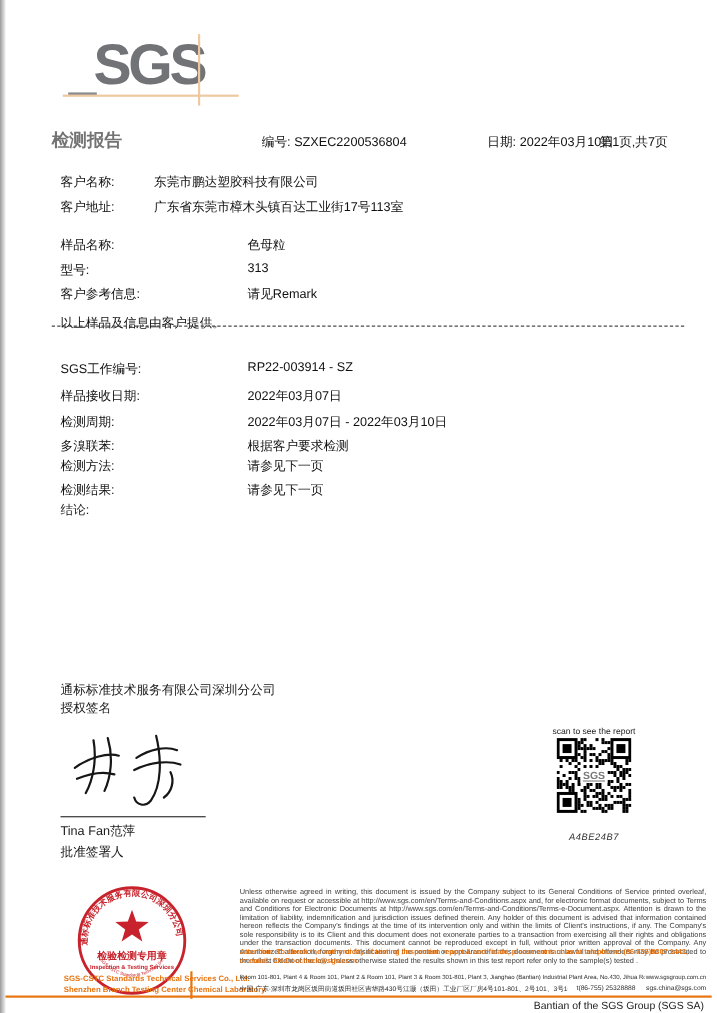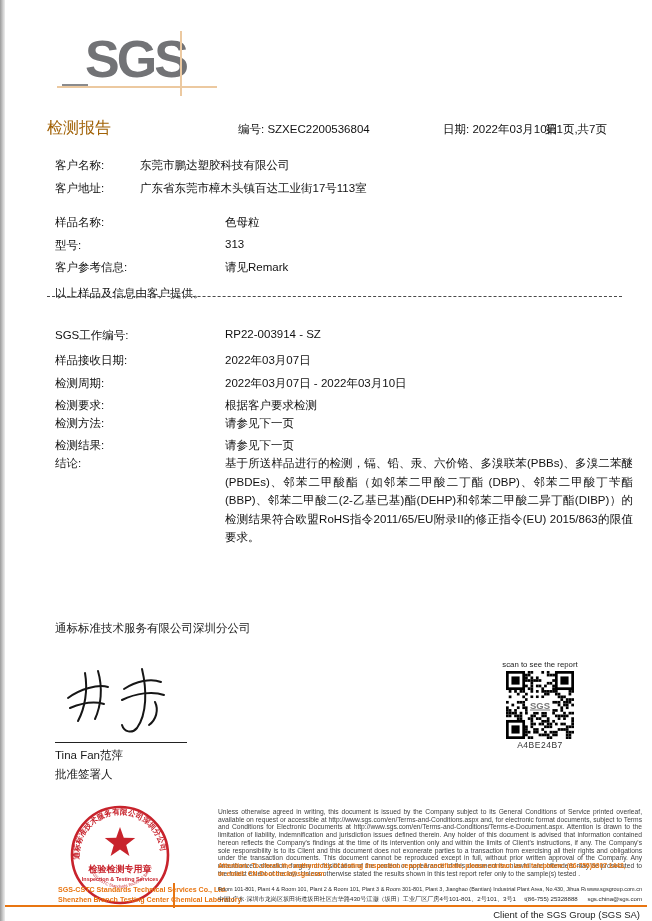--- a/index.html
+++ b/index.html
@@ -16,42 +16,42 @@
   
   .logo-word {
     position:absolute; left:85px; top:33px; font-size:52px; font-weight:900;
     letter-spacing:-3px; color:#727376; font-family:"Liberation Sans",sans-serif;
     line-height:1;
   }
   .logo-underline { position:absolute; left:62px; top:84px; width:26px; height:3px; background:#8a8b8e; }
   .mark-h { position:absolute; left:57px; top:86px; width:160px; height:2px; background:#ecc9a0; }
   .mark-v { position:absolute; left:180px; top:31px; width:2px; height:65px; background:#ecc9a0; }
   
-  .title { position:absolute; left:47px; top:118px; font-size:16px; font-weight:normal; color:#a16207; }
+  .title { position:absolute; left:47px; top:118px; font-size:16px; font-weight:bold; color:#737373; }
   .hmeta { position:absolute; top:122px; font-size:11.5px; color:#111; white-space:nowrap; }
   
   .row { position:absolute; left:55px; font-size:11.5px; white-space:nowrap; color:#111; }
   .row .val-near { position:absolute; left:85px; }
   .row .val-far  { position:absolute; left:170px;text-align:center; }
   .dashline { position:absolute; left:47px; top:296px; width:575px; border-top:1.5px dashed #4a4a4a; }
   .conclusion-label { position:absolute; left:55px; top:456px; font-size:11.5px; }
   .conclusion {
     position:absolute; left:225px; top:454px; width:408px; font-size:11.5px;
     line-height:18.6px; color:#111; text-align:justify;
   }
   
   .sig-company { position:absolute; left:55px; top:620px; font-size:11.5px; line-height:16px; }
   .sig-svg { position:absolute; left:58px; top:662px; }
   .sig-line { position:absolute; left:55px; top:742px; width:132px; border-top:1.5px solid #222; }
   .sig-name { position:absolute; left:55px; top:748px; font-size:11.5px; }
   .sig-title { position:absolute; left:55px; top:767px; font-size:11.5px; }
   
   .qr-block { position:absolute; left:498px; top:660px; width:84px; text-align:center; }
   .qr-caption { font-size:7.8px; color:#222; margin-bottom:2px;text-align:center; }
-  .qr-id { font-size:8.5px; color:#333; margin-top:1px; letter-spacing:0.5px; }
+  .qr-id { font-size:8.5px; color:#333; margin-top:17px; letter-spacing:0.5px;font-style:italic; }
   
   .disclaimer {
     position:absolute; left:218px; top:808px; width:424px; font-size:6.7px;
     line-height:7.7px; color:#3d3d3d; text-align:justify;
   }
   .attention {
     position:absolute; left:218px; top:862px; width:424px; font-size:6.7px;
     line-height:7.7px; color:#e87511; font-weight:bold;
   }
   .stamp-svg { position:absolute; left:62px; top:797px; }
@@ -118,37 +118,37 @@
   </div>
   <div class="row" style="top:353px;">
     <span>样品接收日期:</span>
     <span class="val-far">2022年03月07日</span>
   </div>
   <div class="row" style="top:376px;">
     <span>检测周期:</span>
     <span class="val-far">2022年03月07日 - 2022年03月10日</span>
   </div>
   <div class="row" style="top:398px;">
-    <span>检测要求:</span>
+    <span>多溴联苯:</span>
     <span class="val-far">根据客户要求检测</span>
   </div>
   <div class="row" style="top:416px;">
     <span>检测方法:</span>
     <span class="val-far">请参见下一页</span>
   </div>
   <div class="row" style="top:438px;">
     <span>检测结果:</span>
     <span class="val-far">请参见下一页</span>
   </div>
 
   <div class="conclusion-label">结论:</div>
-  <div class="conclusion">基于所送样品进行的检测，镉、铅、汞、六价铬、多溴联苯(PBBs)、多溴二苯醚(PBDEs)、邻苯二甲酸酯（如邻苯二甲酸二丁酯 (DBP)、邻苯二甲酸丁苄酯(BBP)、邻苯二甲酸二(2-乙基已基)酯(DEHP)和邻苯二甲酸二异丁酯(DIBP)）的检测结果符合欧盟RoHS指令2011/65/EU附录II的修正指令(EU) 2015/863的限值要求。</div>
 
   <div class="sig-company">
     <div>通标标准技术服务有限公司深圳分公司</div>
+    <div>授权签名</div>
   </div>
 
   <svg class="sig-svg" width="140" height="80" viewBox="0 0 140 80">
     <g fill="none" stroke="#161616" stroke-width="2" stroke-linecap="round">
       <path d="M10 36 C 22 27, 40 22, 50 25"></path>
       <path d="M27 11 C 30 28, 27 46, 20 59"></path>
       <path d="M40 9 C 45 26, 43 44, 37 57"></path>
       <path d="M12 46 C 24 41, 36 39, 46 42"></path>
       <path d="M66 27 C 78 19, 93 16, 103 20"></path>
       <path d="M84 7 C 89 28, 89 52, 79 66 C 74 72, 66 70, 64 63"></path>
@@ -412,14 +412,14 @@
   </div>
   <div class="addr2">
     <span style="overflow:hidden; max-width:330px;">中国·广东·深圳市龙岗区坂田街道坂田社区吉华路430号江灏（坂田）工业厂区厂房4号101-801、2号101、3号101、3号301-501  邮编:518129</span>
     <span class="contact">
       <span>t(86-755) 25328888</span>
       <span>sgs.china@sgs.com</span>
     </span>
   </div>
 
   <div class="footer-rule"></div>
-  <div class="member">Client of the SGS Group (SGS SA)</div>
+  <div class="member">Bantian of the SGS Group (SGS SA)</div>
 </div>
 
 </body></html>

